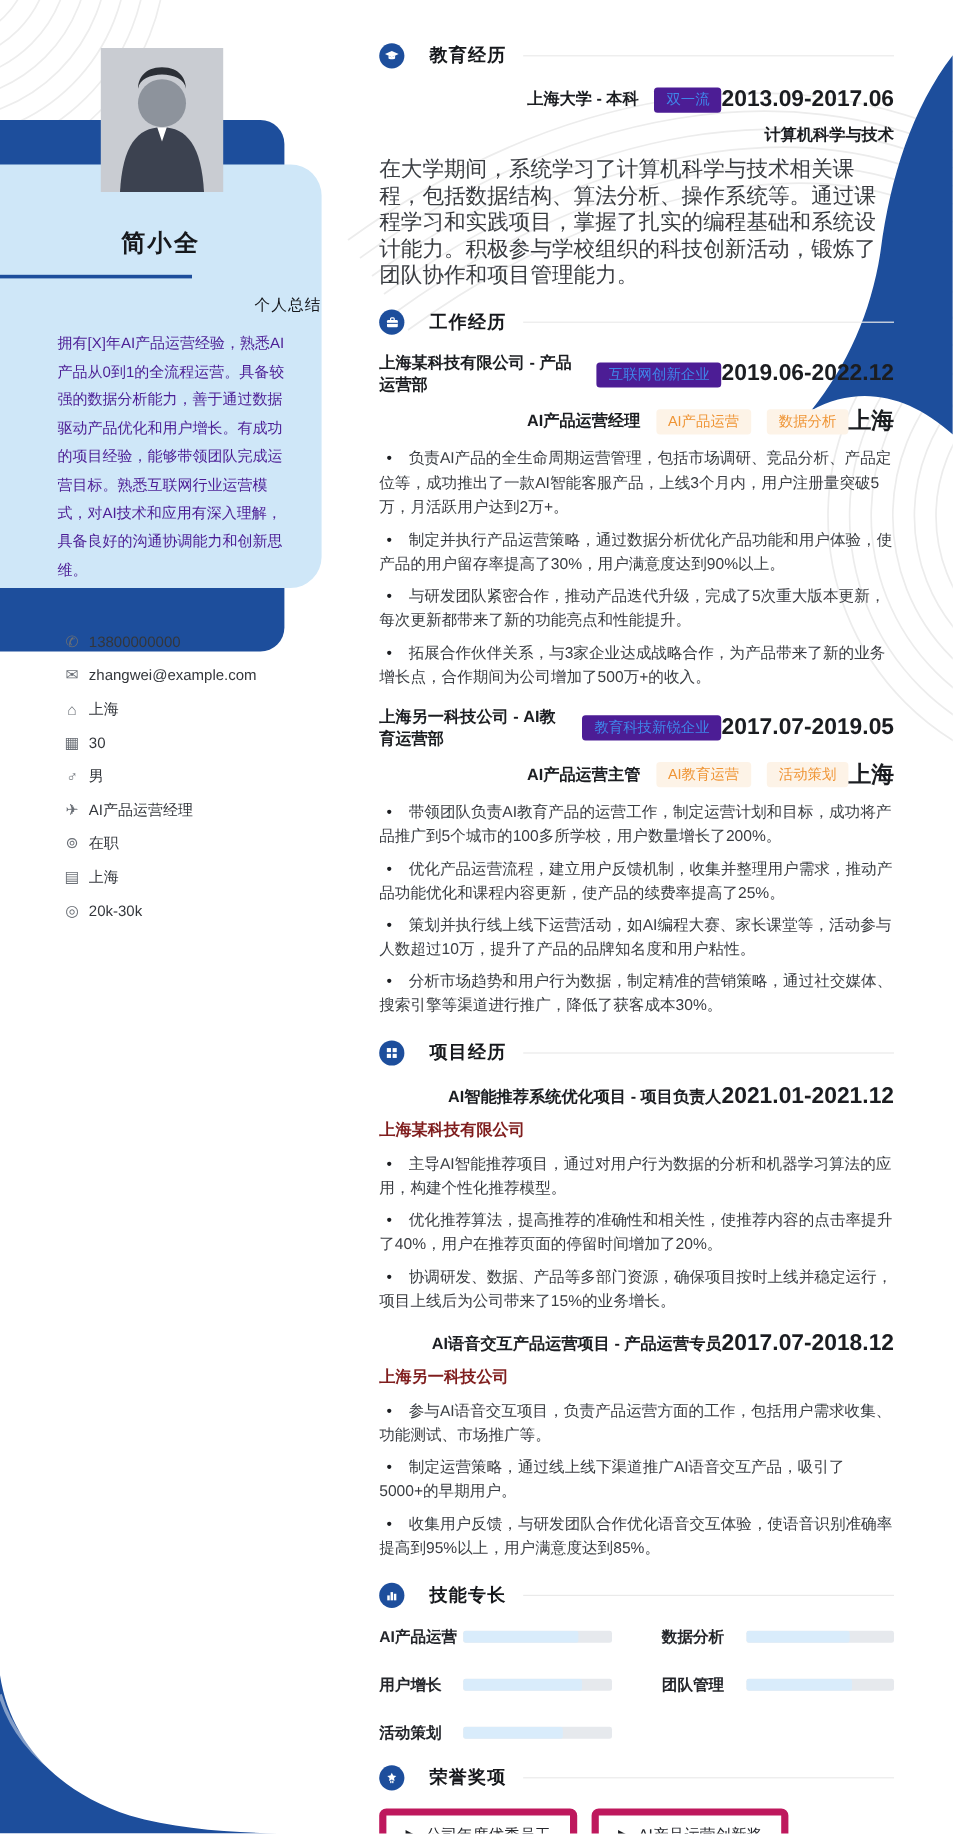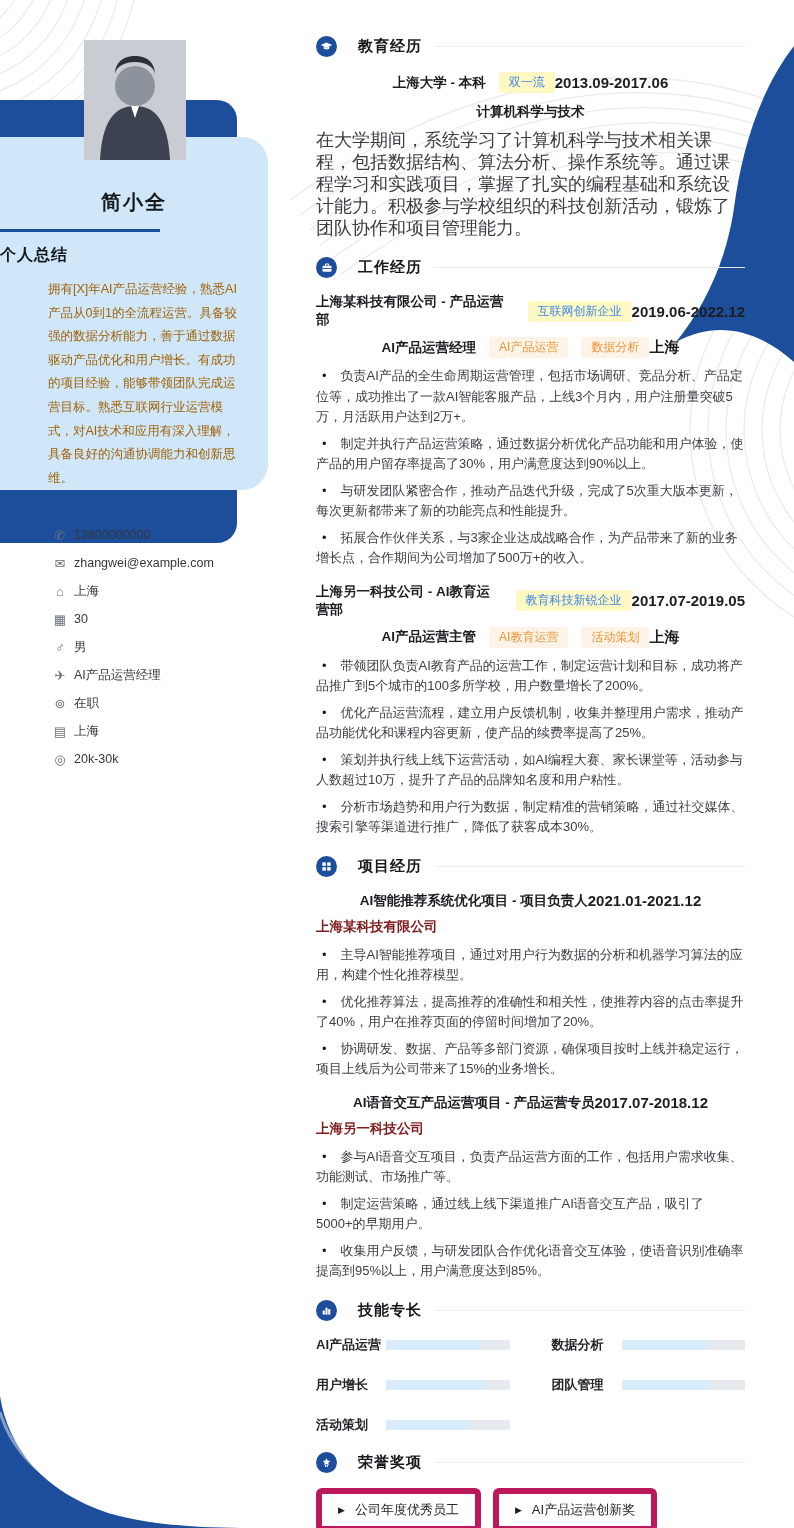--- a/index.html
+++ b/index.html
@@ -10,40 +10,40 @@
   }
   .deco-svg{position:absolute;left:0;top:0;z-index:0;pointer-events:none;}
 
   
   .sidebar{position:absolute;left:0;top:0;width:300px;height:100%;z-index:2;padding-left:29px;}
   .side-band{position:absolute;left:0;top:100px;width:237px;height:443px;background:#1d4e9c;border-radius:0 20px 20px 0;}
   .profile-card{position:absolute;left:0;top:137px;width:268px;height:353px;background:#cfe7f8;border-radius:0 26px 26px 0;}
   .photo{position:absolute;left:84px;top:40px;width:102px;height:120px;background:#c9ccd2;overflow:hidden;}
   .name{margin-top:52px;text-align:center;font-size:20px;font-weight:bold;color:#16181c;letter-spacing:2px;}
   .name-divider{margin-top:13px;width:160px;height:3px;background:#1d4e9c;}
-  .summary-title{margin-top:13px;text-align:left;font-size:16px;font-weight:bold;color:#16181c;letter-spacing:1px;}
-  .summary-text{margin:12px 22px 0 48px;font-size:12.5px;line-height:23.6px;color:#a16207;}
+  .summary-title{margin-top:13px;text-align:right;font-size:13px;font-weight:normal;color:#16181c;letter-spacing:1px;}
+  .summary-text{margin:12px 22px 0 48px;font-size:12.5px;line-height:23.6px;color:#4c1d95;}
   .contacts{position:absolute;left:50px;top:521px;margin:0;padding:0;list-style:none;}
   .contacts li{height:28px;display:flex;align-items:center;}
   .cicon{width:20px;font-size:13px;color:#6a6f76;flex:0 0 20px;text-align:center;margin-right:4px;}
   .cval{font-size:12.5px;color:#33363b;}
 
   
   .main{position:absolute;left:316px;top:36px;width:429px;z-index:2;}
   .sec-head{display:flex;align-items:center;margin-bottom:15px;}
   .sec-icon{width:21px;height:21px;border-radius:50%;background:#1d4e9c;flex:0 0 21px;display:flex;align-items:center;justify-content:center;}
   .sec-icon svg{display:block;}
   .sec-title{font-size:15px;font-weight:bold;color:#16181c;margin:0 0 0 9px;letter-spacing:1px;padding-left:12px;}
   .sec-line{flex:1;height:1px;background:#eaeaea;margin-left:14px;}
   .section{margin-bottom:18px;}
-  .entry-row{display:flex;justify-content:center;align-items:center;margin-bottom:10px;}
+  .entry-row{display:flex;justify-content:flex-end;align-items:center;margin-bottom:10px;}
   .row-left{display:flex;align-items:center;gap:13px;min-width:0;}
   .bold{font-weight:bold;color:#1b1d21;font-size:13.5px;}
-  .date{font-weight:bold;color:#1b1d21;font-size:15px;white-space:nowrap;}
-  .tag-blue{background:#fef9c3;color:#3f86ea;font-size:12px;padding:2px 10px;border-radius:3px;white-space:nowrap;}
+  .date{font-weight:bold;color:#1b1d21;font-size:19px;white-space:nowrap;}
+  .tag-blue{background:#4c1d95;color:#3f86ea;font-size:12px;padding:2px 10px;border-radius:3px;white-space:nowrap;}
   .tag-orange{background:#fdf3e7;color:#ef9434;font-size:12px;padding:2px 10px;border-radius:3px;white-space:nowrap;}
   .para{margin:0;font-size:18px;line-height:22px;color:#3a3d42;}
   .bullet{margin:0 0 6px 0;font-size:13px;line-height:20.5px;color:#3a3d42;}
   .bullet::before{content:"•";margin:0 14px 0 6px;color:#1b1d21;}
   .job{margin-bottom:14px;}
   .company-line{font-weight:bold;font-size:13.5px;color:#7f1d1d;margin:0 0 9px 0;}
   .entry-row.tight{margin-bottom:8px;}
 
   
   .skill-grid{display:grid;grid-template-columns:1fr 1fr;column-gap:42px;row-gap:22px;margin-top:2px;}

